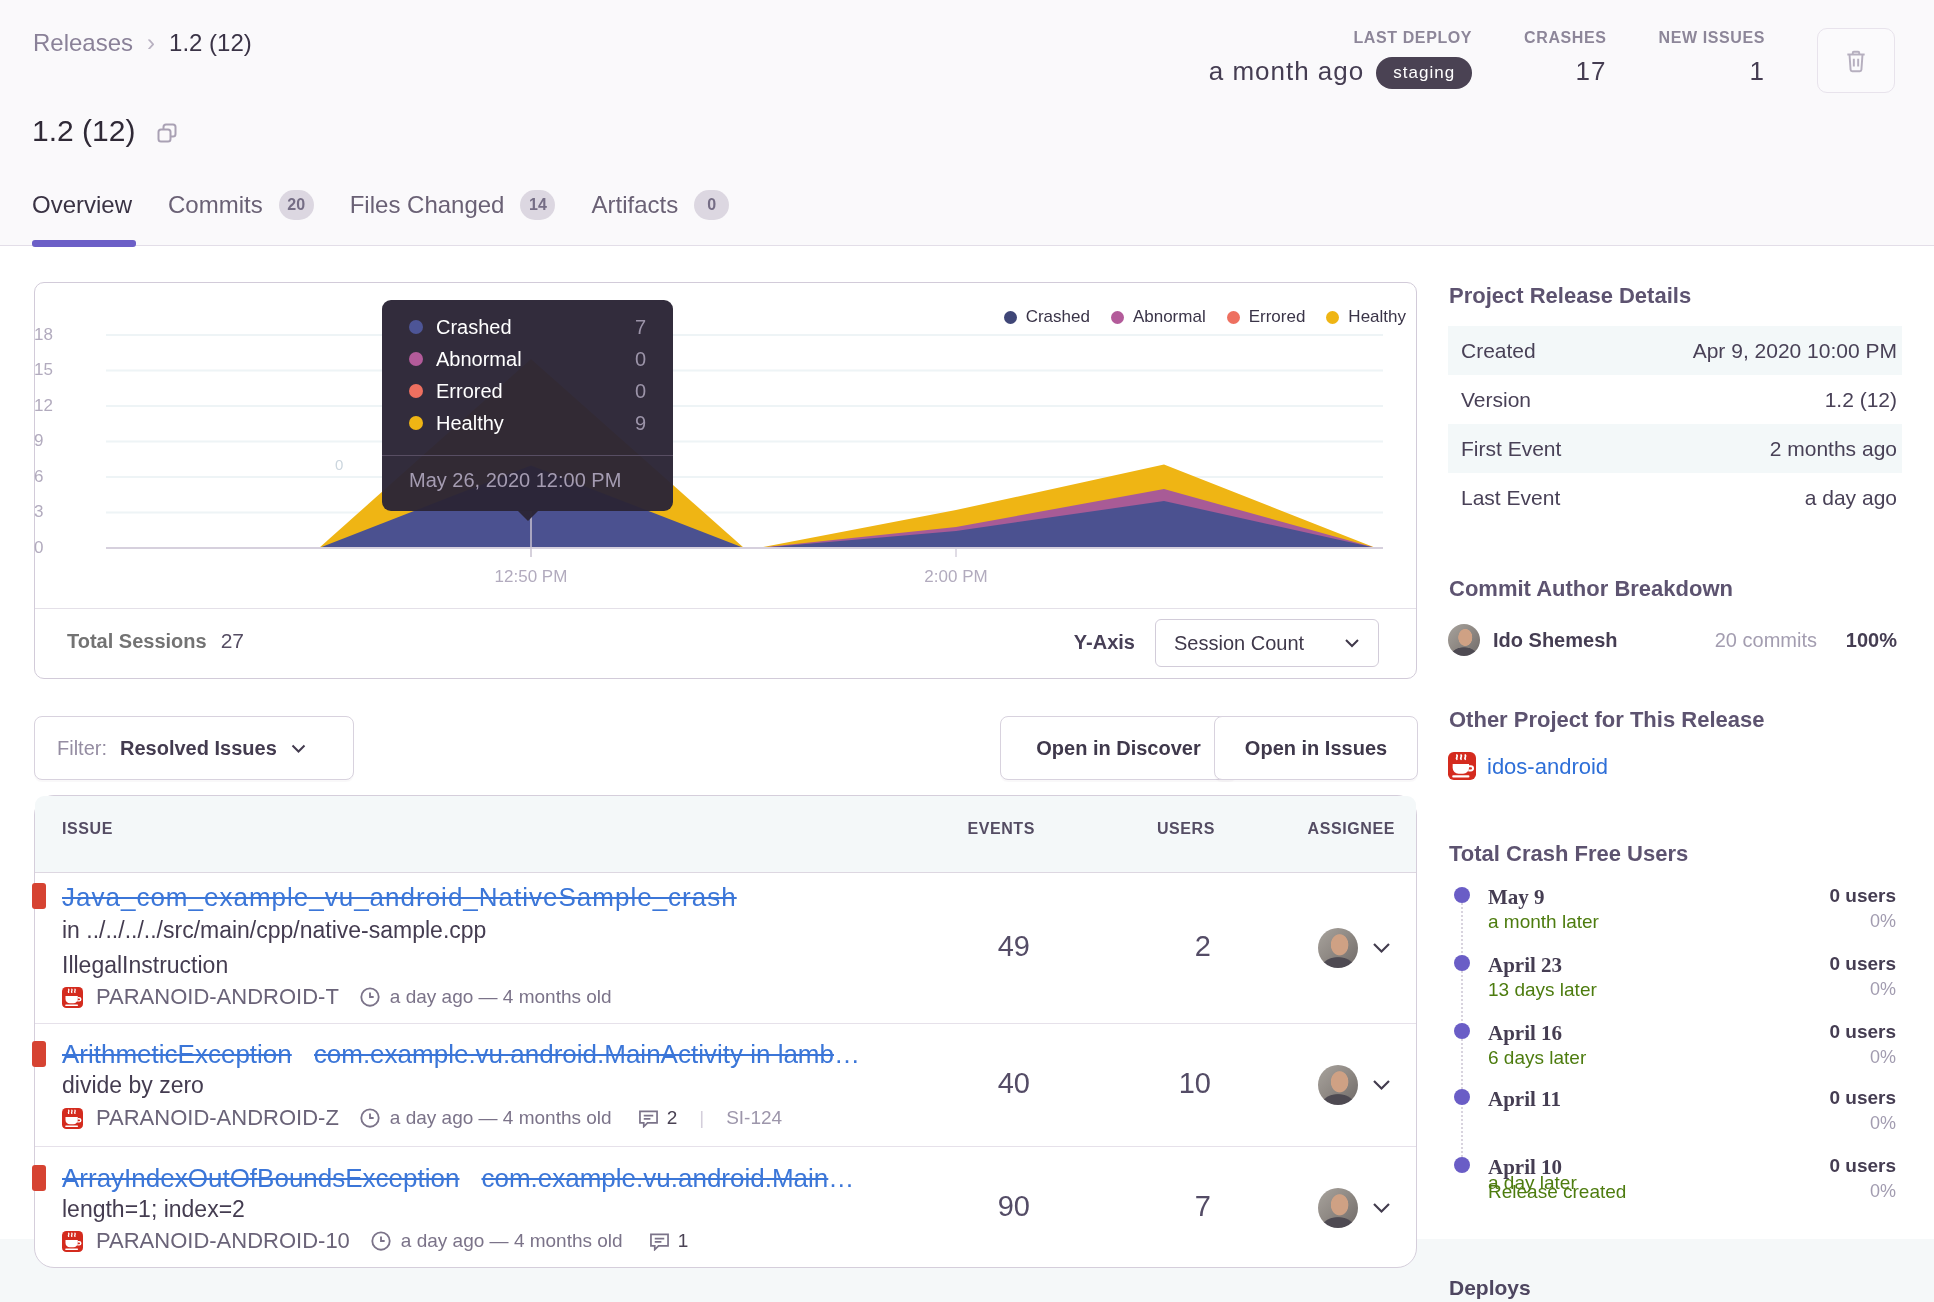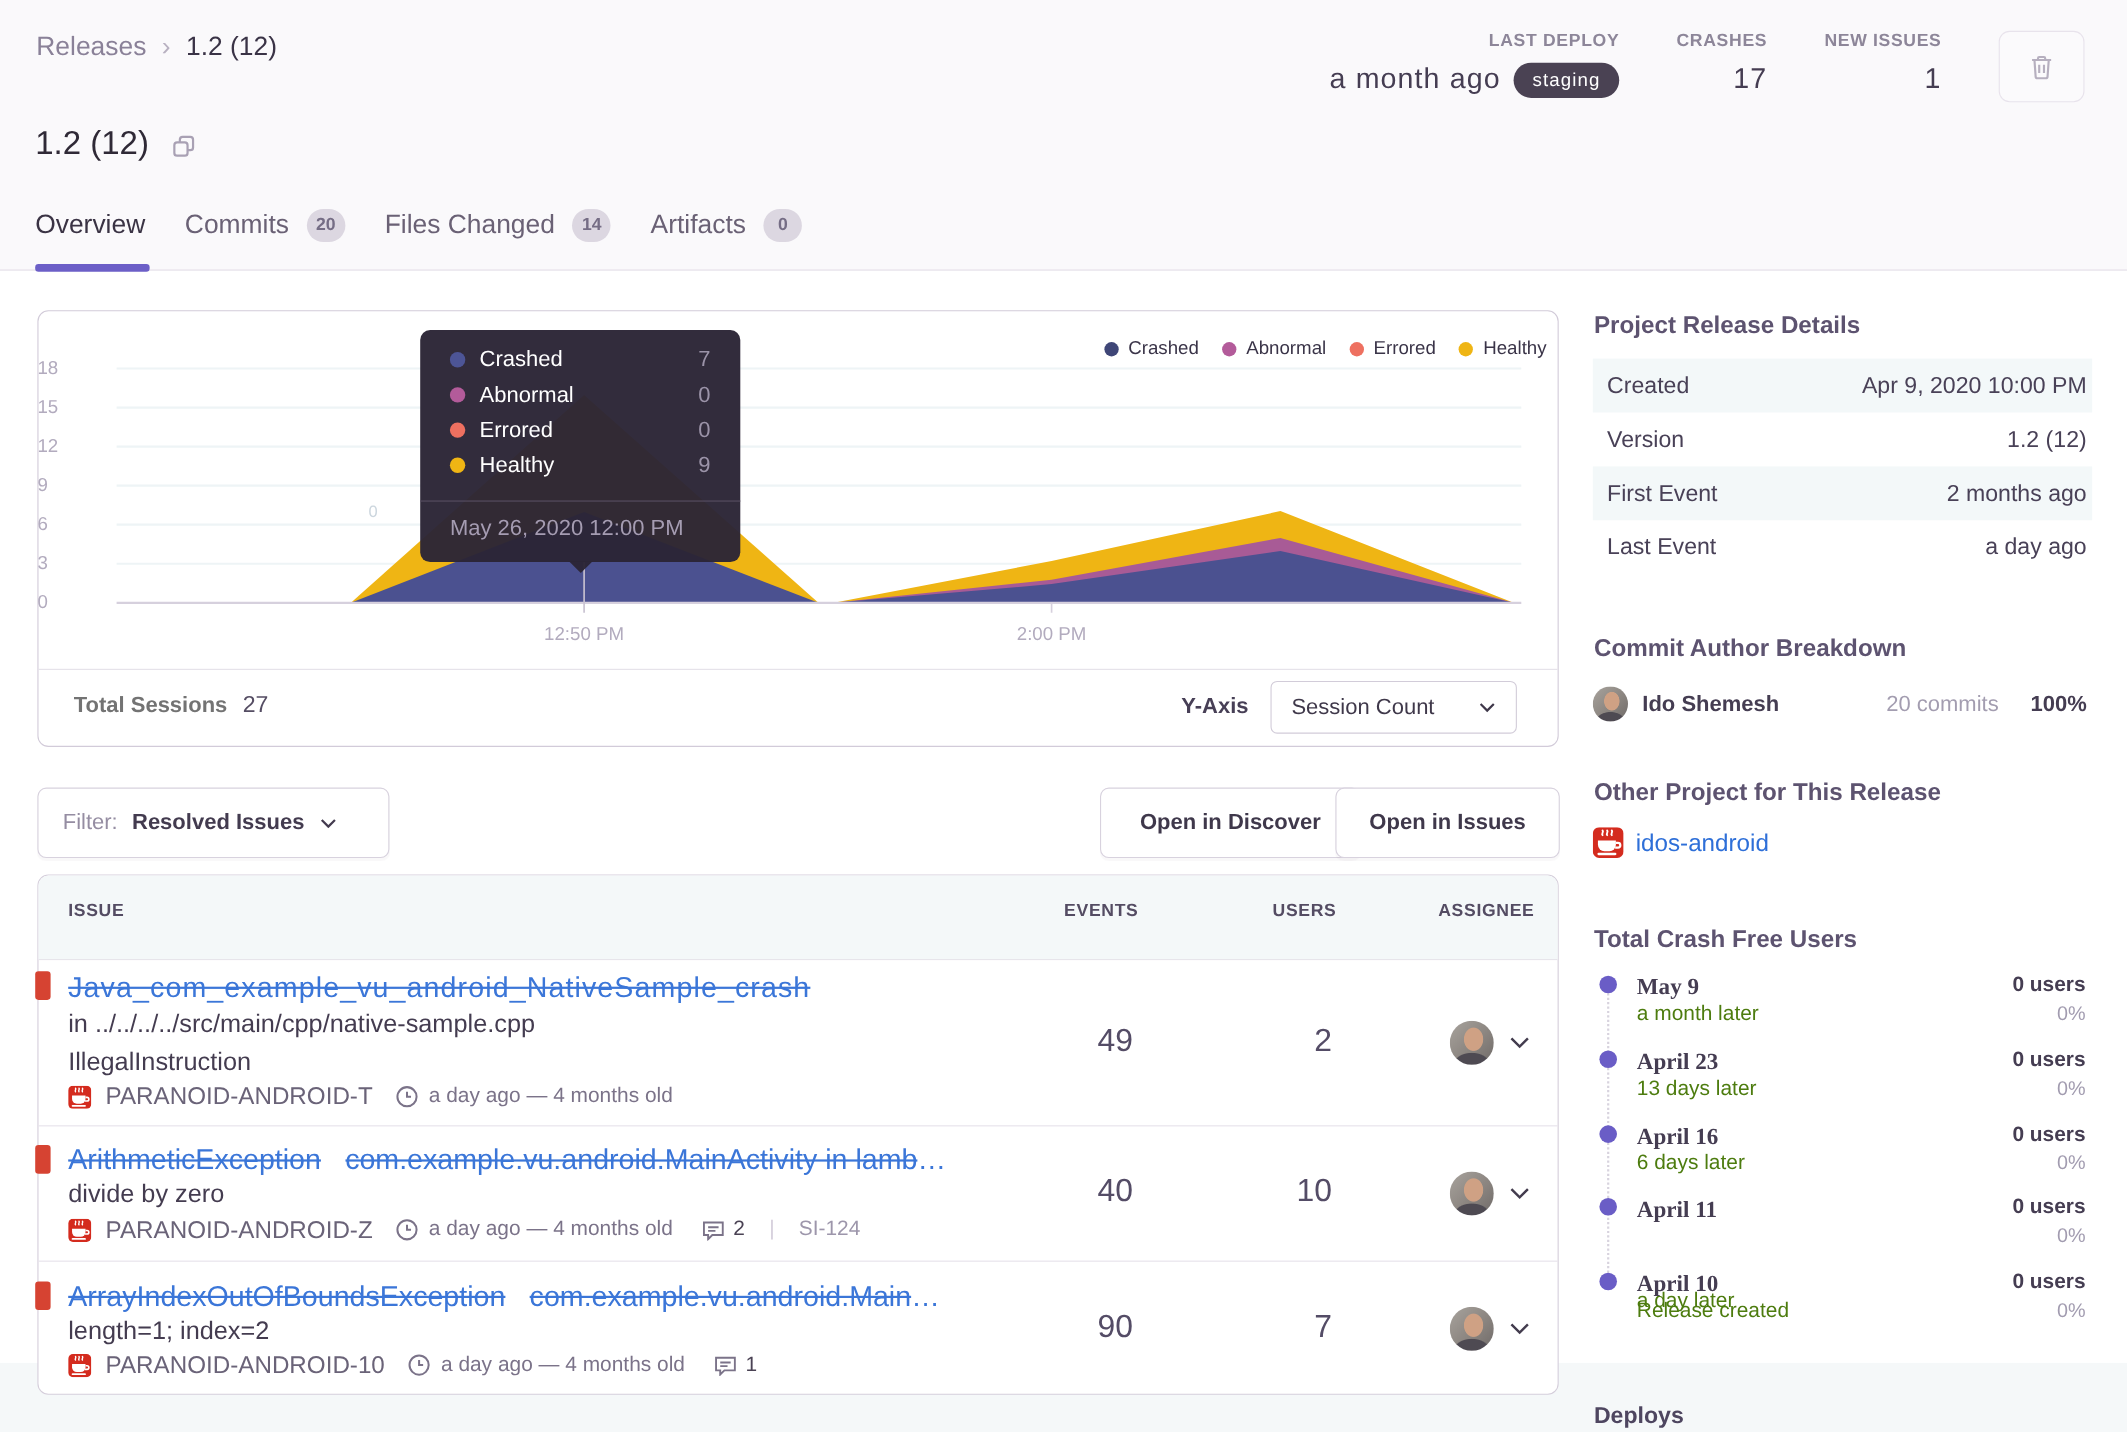--- a/index.html
+++ b/index.html
@@ -51,21 +51,21 @@
 
   
   .btn { position:absolute; top:716px; height:64px; background:#fff; border:1px solid #d8d2de; border-radius:8px; display:flex; align-items:center; justify-content:center; font-size:20px; font-weight:bold; color:#3f384b; box-shadow:0 2px 1px rgba(50,40,70,.03); }
   #fbtn { left:34px; width:320px; justify-content:flex-start; padding:0 22px; font-weight:normal; }
   #fbtn .flbl { color:#958da2; }
   #fbtn b { color:#433b4f; margin-left:13px; }
   #odisc { left:1000px; width:237px; }
   #oiss { left:1214px; width:204px; }
 
   
-  #tbl { position:absolute; left:34px; top:795px; width:1383px; height:473px; background:#fff; border:1px solid #d5cedb; border-radius:10px; }
+  #tbl { position:absolute; left:34px; top:795px; width:1383px; height:473px; background:#fff; border:1px solid #d5cedb; border-radius:20px; }
   #thead { position:absolute; left:0; right:0; top:0; height:77px; background:#f4f8f9; border-bottom:1px solid #ddd7e1; border-radius:9px 9px 0 0; }
   .th { position:absolute; top:24px; font-size:16px; font-weight:bold; letter-spacing:.6px; color:#544c63; }
   .rborder { position:absolute; left:0; right:0; border-top:1px solid #e6e1ea; }
   .marker { position:absolute; left:-3px; width:14px; height:26px; background:#d64332; border-radius:3px; }
   .ititle { position:absolute; left:27px; font-size:26px; color:#3b76d8; text-decoration:line-through; white-space:nowrap; }
   .ititle .culprit { display:inline-block; margin-left:22px; overflow:hidden; text-overflow:ellipsis; vertical-align:bottom; white-space:nowrap; text-decoration:line-through; }
   .isub { position:absolute; left:27px; font-size:23px; color:#443c50; white-space:nowrap; }
   .imeta { position:absolute; left:27px; display:flex; align-items:center; font-size:19px; color:#7b7389; white-space:nowrap; }
   .imeta .mono { font-family:Liberation Sans, sans-serif; font-size:22px; color:#6a6378; margin:0 20px 0 13px; }
   .imeta .age { margin-left:9px; }

